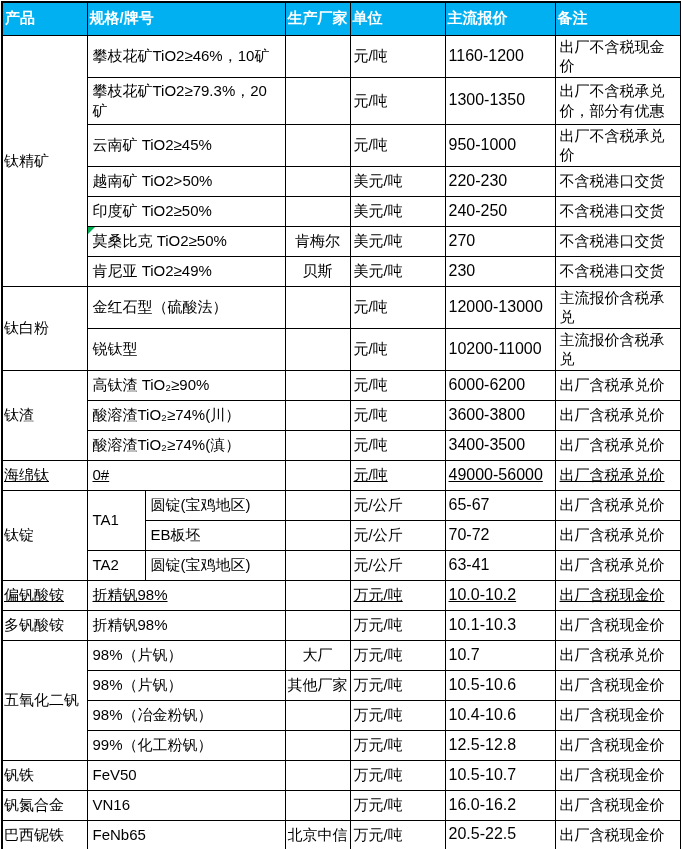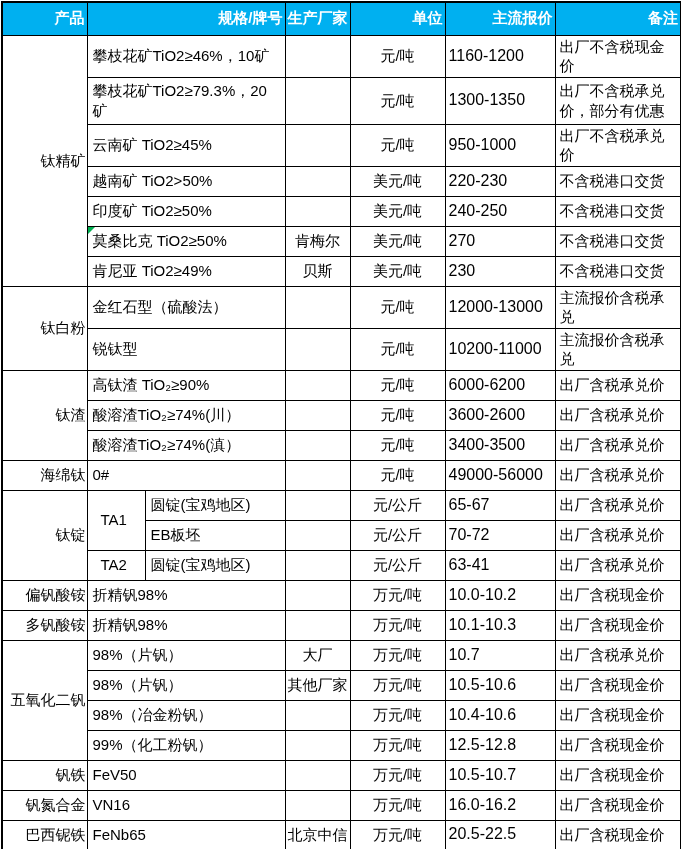--- a/index.html
+++ b/index.html
@@ -8,32 +8,32 @@
     font-family:"Liberation Sans","DejaVu Sans",sans-serif;
     color:#000;
   }
   table.price{
     border-collapse:collapse;table-layout:fixed;
     width:679px;margin:1px 0 0 1px;
     border:2px solid #000;
   }
   th{
     background:#00B0F0;color:#fff;font-weight:bold;font-size:15px;
-    border:1px solid #000;text-align:right;padding:0 2px;
+    border:1px solid #000;text-align:left;padding:0 2px;
   }
   td{
     border:1px solid #000;font-size:15px;line-height:1.3;
     padding:1px 3px;overflow:hidden;vertical-align:middle;
     word-break:break-all;
   }
-  td.product{text-align:right;padding:1px 1px;}
+  td.product{text-align:left;padding:1px 1px;}
   td.spec{text-align:left;padding-left:5px;position:relative;}
-  td.grade{text-align:left;padding-left:13px;}
+  td.grade{text-align:left;padding-left:5px;}
   td.maker{text-align:center;padding:1px 1px;}
-  td.unit{text-align:center;}
+  td.unit{text-align:left;}
   td.price{font-size:16px;}
   td.note{text-align:left;padding-left:4px;}
   span.marker{
     position:absolute;top:0;left:0;width:0;height:0;
     border-top:7px solid #00B050;border-right:7px solid transparent;
   }
 </style>
 </head>
 <body>
 
@@ -128,31 +128,31 @@
         <td colspan="2" class="spec">高钛渣 TiO₂≥90%</td>
         <td class="maker"></td>
         <td class="unit">元/吨</td>
         <td class="price">6000-6200</td>
         <td class="note">出厂含税承兑价</td>
       </tr>
       <tr style="height: 30px; margin-left: 40px;">
         <td colspan="2" class="spec">酸溶渣TiO₂≥74%(川）</td>
         <td class="maker"></td>
         <td class="unit">元/吨</td>
-        <td class="price">3600-2600</td>
+        <td class="price">3600-3800</td>
         <td class="note">出厂含税承兑价</td>
       </tr>
       <tr style="height: 30px;">
         <td colspan="2" class="spec">酸溶渣TiO₂≥74%(滇）</td>
         <td class="maker"></td>
         <td class="unit">元/吨</td>
         <td class="price">3400-3500</td>
         <td class="note">出厂含税承兑价</td>
       </tr>
-      <tr style="height: 30px;">
+      <tr style="height: 30px; text-decoration: underline;">
         <td class="product">海绵钛</td>
         <td colspan="2" class="spec">0#</td>
         <td class="maker"></td>
         <td class="unit">元/吨</td>
         <td class="price">49000-56000</td>
         <td class="note">出厂含税承兑价</td>
       </tr>
       <tr style="height: 30px;">
         <td rowspan="3" class="product">钛锭</td>
         <td rowspan="2" class="grade">TA1</td>
@@ -170,21 +170,21 @@
         <td class="note">出厂含税承兑价</td>
       </tr>
       <tr style="height: 30px;">
         <td class="grade">TA2</td>
         <td class="spec">圆锭(宝鸡地区)</td>
         <td class="maker"></td>
         <td class="unit">元/公斤</td>
         <td class="price">63-41</td>
         <td class="note">出厂含税承兑价</td>
       </tr>
-      <tr style="height: 30px;">
+      <tr style="height: 30px; text-decoration: underline;">
         <td class="product">偏钒酸铵</td>
         <td colspan="2" class="spec">折精钒98%</td>
         <td class="maker"></td>
         <td class="unit">万元/吨</td>
         <td class="price">10.0-10.2</td>
         <td class="note">出厂含税现金价</td>
       </tr>
       <tr style="height: 30px;">
         <td class="product">多钒酸铵</td>
         <td colspan="2" class="spec">折精钒98%</td>

